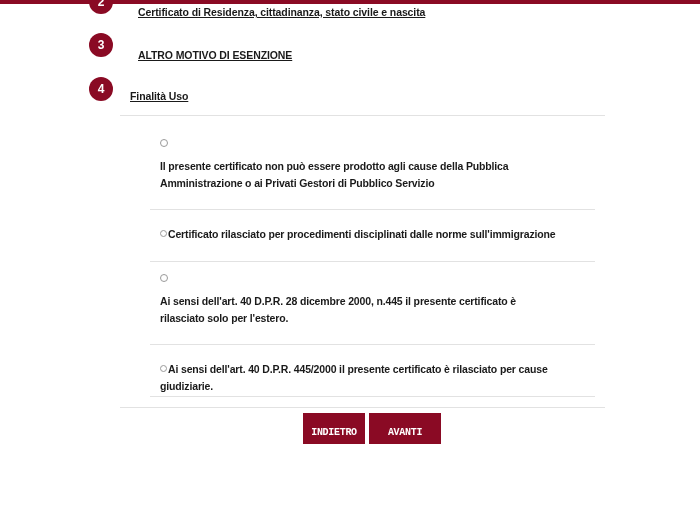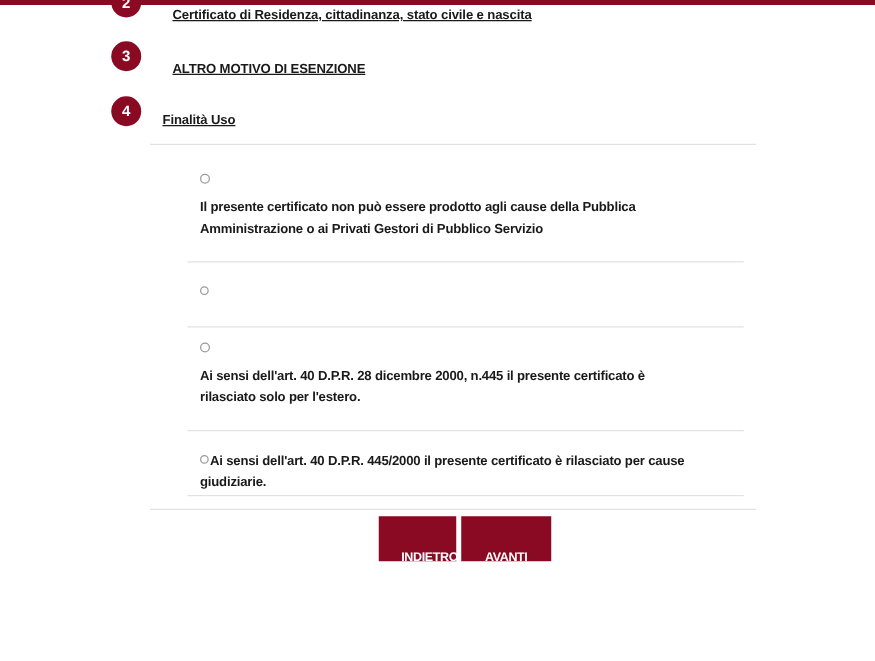--- a/index.html
+++ b/index.html
@@ -78,22 +78,22 @@
       height: 31px;
       background: #8a0a24;
       color: #ffffff;
       font-size: 10px;
       font-weight: bold;
       letter-spacing: -0.3px;
       text-align: center;
       line-height: 31px;
       border: none;
       cursor: pointer;
-      padding: 18px;
-      font-family: Liberation Sans, sans-serif;
+      padding: 4px;
+      font-family: Liberation Mono, monospace;
     }
   </style>
 </head>
 <body>
 
 <div class="top-bar"></div>
 
 <div class="step-circle" style="left:89px; top:-10px;"><span>2</span></div>
 <div class="step-label" style="left:138px; top:6px;">Certificato di Residenza, cittadinanza, stato civile e nascita</div>
 
@@ -104,21 +104,21 @@
 <div class="step-label" style="left:130px; top:90px;">Finalità Uso</div>
 
 <div class="hr" style="left:120px; top:115px; width:485px;"></div>
 
 <div class="radio" style="left:160px; top:139px;"></div>
 <div class="option-text" style="left:160px; top:158px; width:430px;">Il presente certificato non può essere prodotto agli cause della Pubblica Amministrazione o ai Privati Gestori di Pubblico Servizio</div>
 
 <div class="hr" style="left:150px; top:209px; width:445px;"></div>
 
 <div class="option-text" style="left:160px; top:226px; width:430px;">
-  <span class="radio-inline"></span>
+  <span class="radio-inline"></span><span>Certificato rilasciato per procedimenti disciplinati dalle norme sull'immigrazione</span>
 </div>
 
 <div class="hr" style="left:150px; top:261px; width:445px;"></div>
 
 <div class="radio" style="left:160px; top:274px;"></div>
 <div class="option-text" style="left:160px; top:293px; width:400px;">Ai sensi dell'art. 40 D.P.R. 28 dicembre 2000, n.445 il presente certificato è rilasciato solo per l'estero.</div>
 
 <div class="hr" style="left:150px; top:344px; width:445px;"></div>
 
 <div class="option-text" style="left:160px; top:361px; width:430px;">

